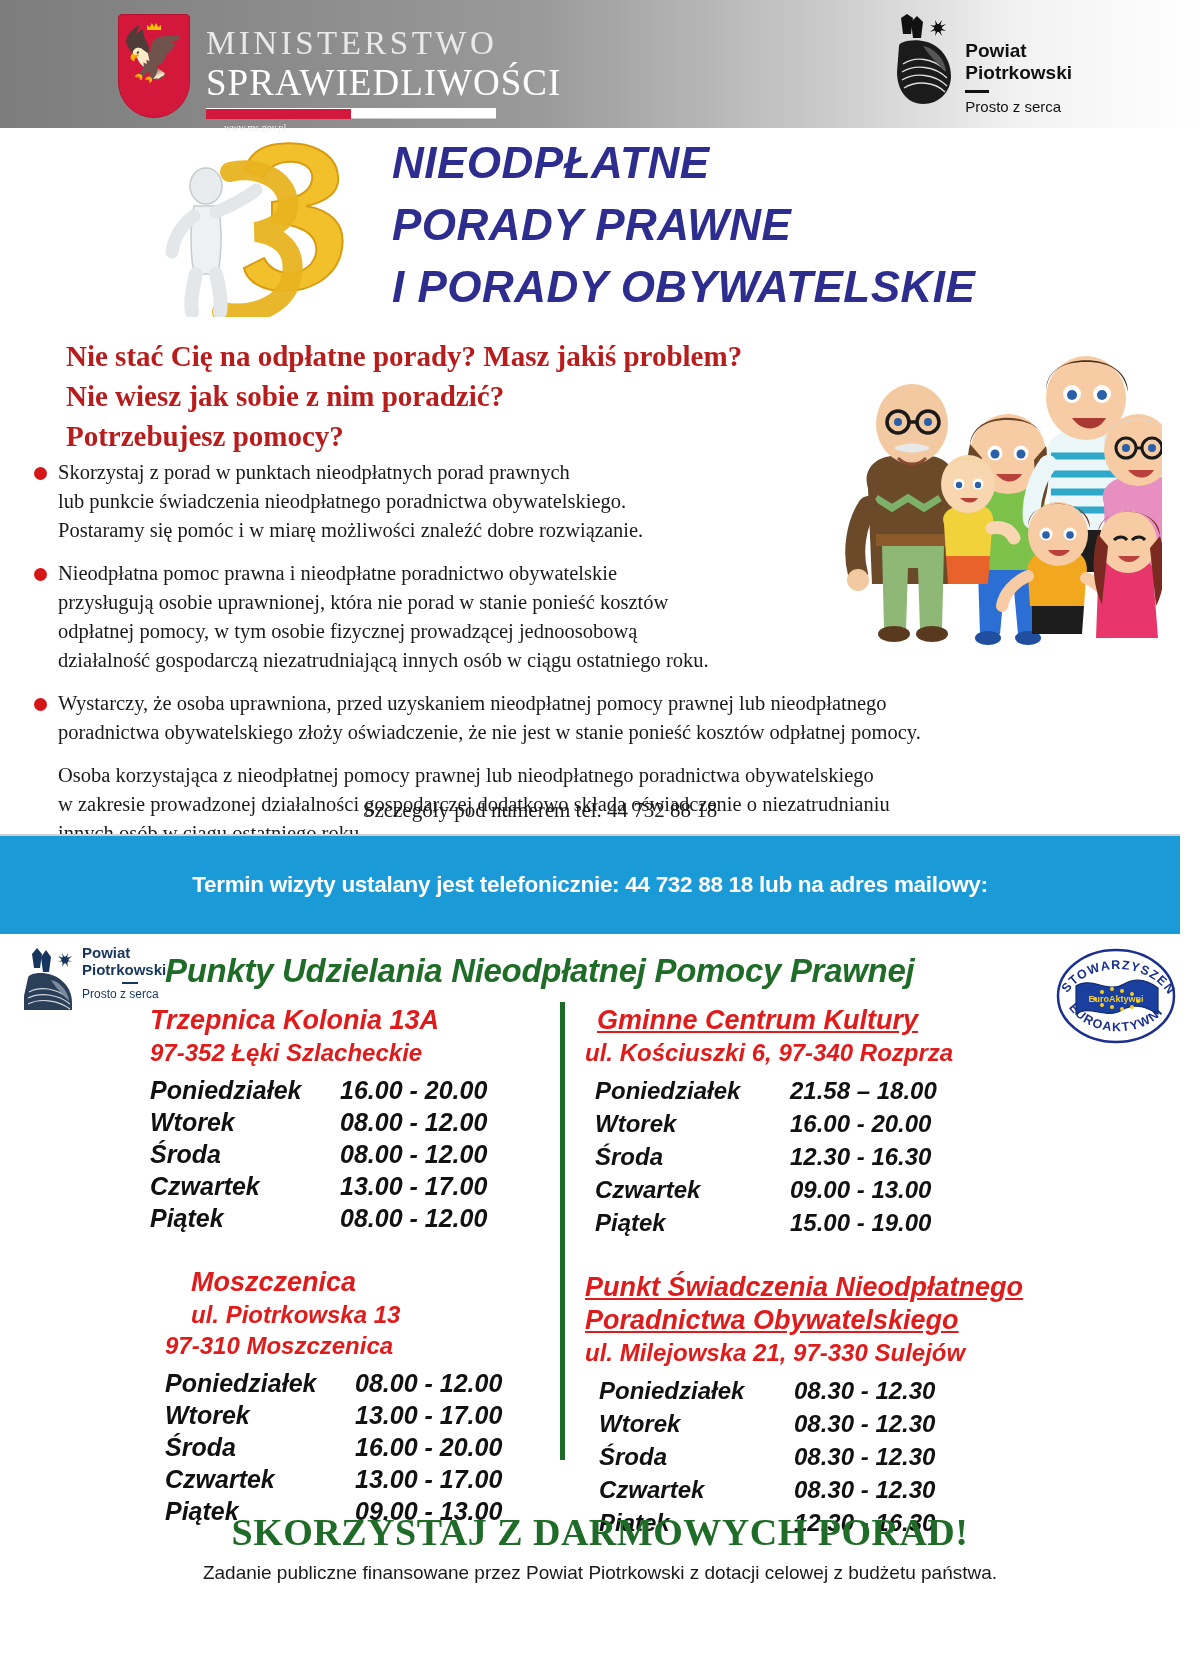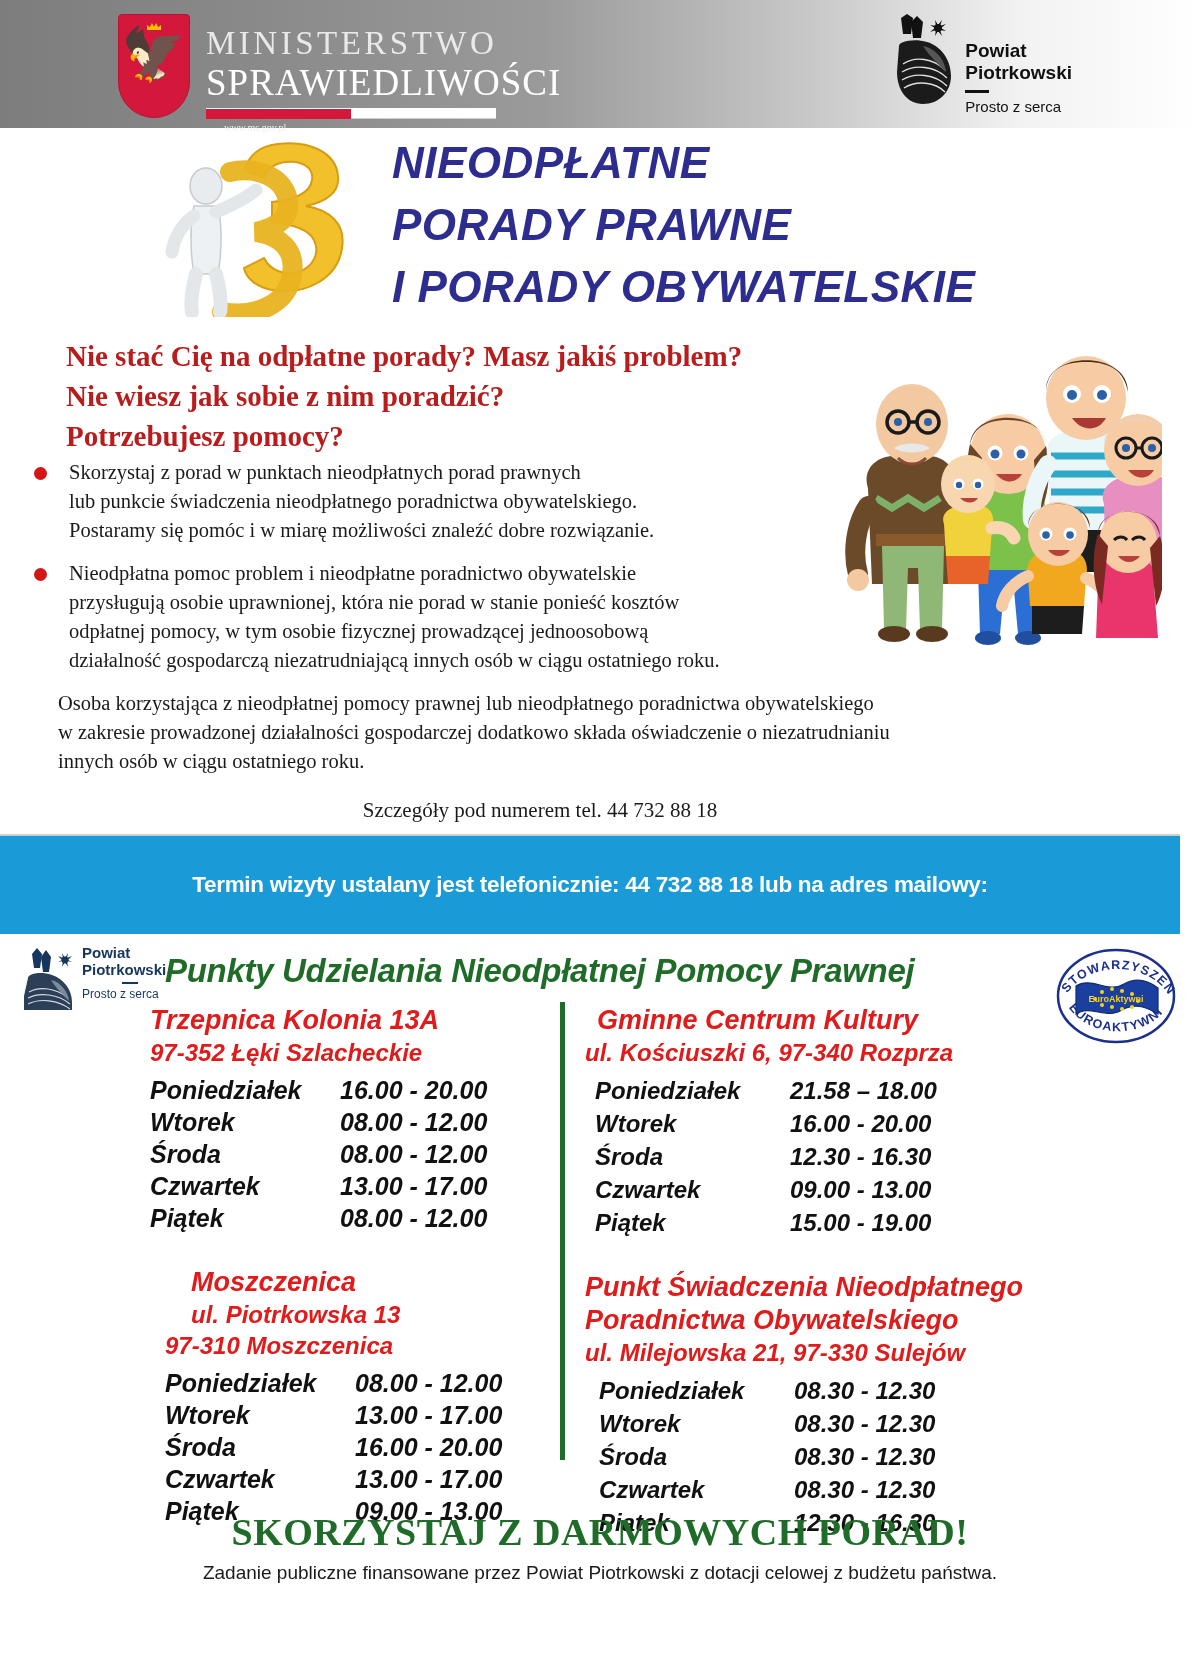--- a/index.html
+++ b/index.html
@@ -109,21 +109,21 @@
   
   .family-art {
     position: absolute; right: 38px; top: 338px;
     width: 330px; height: 310px;
   }
 
   
   .bullets {
     position: absolute; left: 34px; top: 458px; width: 1090px;
   }
-  .bullet-row { display: flex; margin-bottom: 14px; gap: 11px; }
+  .bullet-row { display: flex; margin-bottom: 14px; }
   .bullet-dot {
     flex: 0 0 auto;
     width: 13px; height: 13px; border-radius: 50%;
     background: #d41616; margin-top: 9px; margin-right: 11px;
   }
   .bullet-text {
     font-family: "Liberation Serif", serif;
     font-size: 20.5px; line-height: 29px; color: #1a1a1a;
   }
   .bullet-text .wide { display: block; }
@@ -218,21 +218,21 @@
   .sched { margin-top: 6px; }
   .sched-row {
     display: flex;
     font-family: "Liberation Sans", sans-serif;
     font-weight: bold; font-style: italic;
     font-size: 25px; line-height: 32px; color: #111;
   }
   .sched-day { width: 190px; }
   .sched-time { white-space: nowrap; }
 
-  .col-right .loc-title { font-size: 27px; }
+  .col-right .loc-title { font-size: 27px; text-decoration: underline; }
   .col-right .sched-row { font-size: 24px; line-height: 33px; }
   .col-right .sched-day { width: 195px; }
 
   .gap-block { height: 28px; }
 
   
   .cta {
     position: absolute; left: 0; top: 1510px; width: 1200px;
     text-align: center;
     font-family: "Liberation Serif", serif;
@@ -440,27 +440,34 @@
     <div class="bullet-text">
       <span class="wide">Skorzystaj z porad w punktach nieodpłatnych porad prawnych</span>
       <span class="wide">lub punkcie świadczenia nieodpłatnego poradnictwa obywatelskiego.</span>
       <span class="wide">Postaramy się pomóc i w miarę możliwości znaleźć dobre rozwiązanie.</span>
     </div>
   </div>
 
   <div class="bullet-row b2">
     <div class="bullet-dot"></div>
     <div class="bullet-text">
-      <span class="wide">Nieodpłatna pomoc problem i nieodpłatne poradnictwo obywatelskie</span>
+      <span class="wide">Nieodpłatna pomoc prawna i nieodpłatne poradnictwo obywatelskie</span>
       <span class="wide">przysługują osobie uprawnionej, która nie porad w stanie ponieść kosztów</span>
       <span class="wide">odpłatnej pomocy, w tym osobie fizycznej prowadzącej jednoosobową</span>
       <span class="wide">działalność gospodarczą niezatrudniającą innych osób w ciągu ostatniego roku.</span>
     </div>
   </div>
 
+  <div class="bullet-row b3">
+    <div class="bullet-dot"></div>
+    <div class="bullet-text">
+      <span class="wide">Wystarczy, że osoba uprawniona, przed uzyskaniem nieodpłatnej pomocy prawnej lub nieodpłatnego</span>
+      <span class="wide">poradnictwa obywatelskiego  złoży  oświadczenie, że nie jest w stanie ponieść kosztów odpłatnej pomocy.</span>
+    </div>
+  </div>
   <div class="bullet-cont">
     <div>Osoba korzystająca z nieodpłatnej pomocy prawnej lub nieodpłatnego poradnictwa obywatelskiego</div>
     <div>w zakresie prowadzonej działalności gospodarczej dodatkowo składa oświadczenie o niezatrudnianiu</div>
     <div>innych osób w ciągu ostatniego roku.</div>
   </div>
 </div>
 
 <div class="details-line">Szczegóły pod numerem  tel. 44 732 88 18</div>
 
 <div class="blue-banner">

